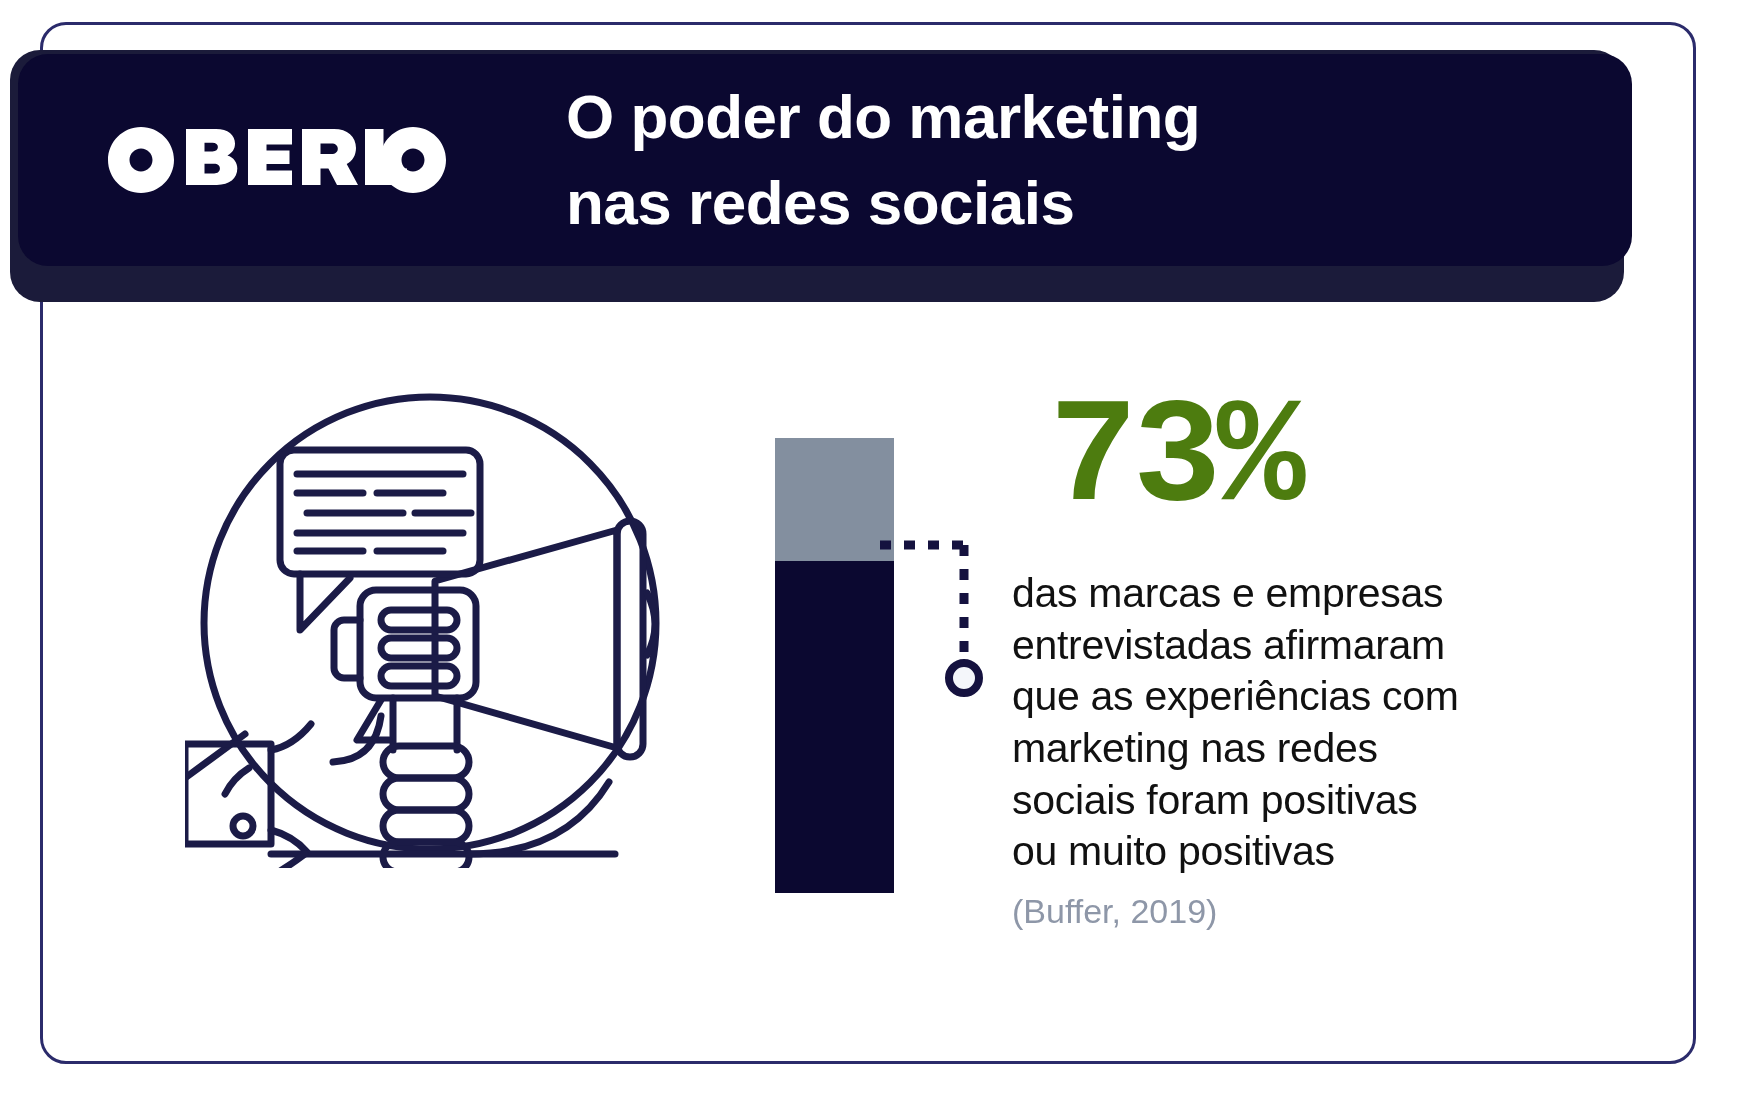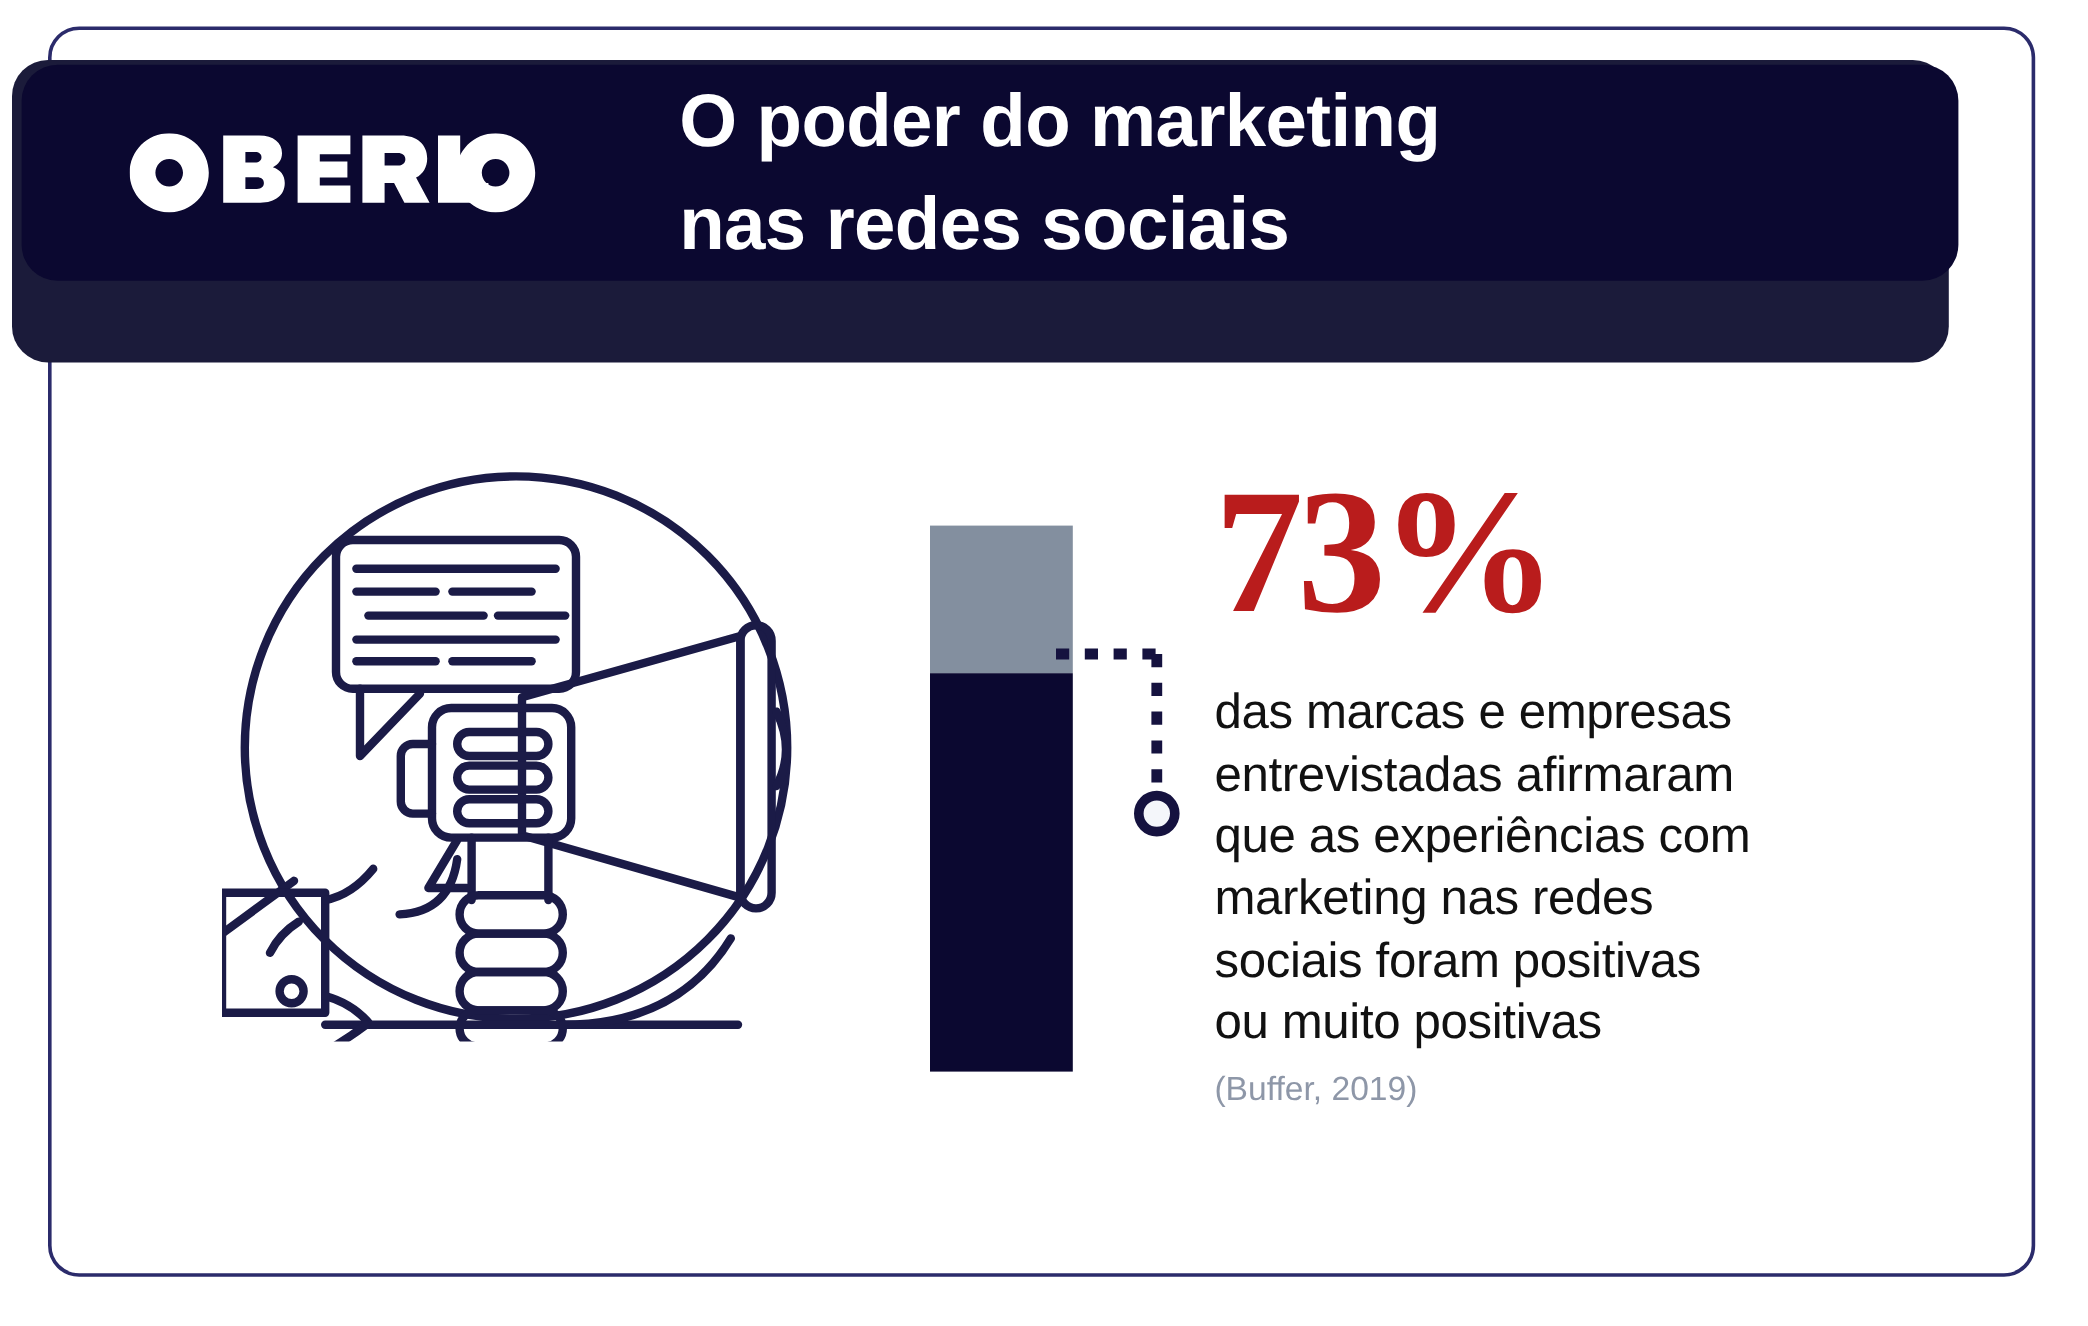--- a/index.html
+++ b/index.html
@@ -27,21 +27,21 @@
   .header-shadow{
     position:absolute;
     left:10px; top:50px;
     width:1614px; height:252px;
     background:#1b1b3a;
     border-radius:30px;
   }
   .header{
     position:absolute;
     left:18px; top:54px;
-    width:1614px; height:180px;
+    width:1614px; height:212px;
     background:#0b0830;
     border-radius:30px 30px 30px 30px;
     display:flex;
     align-items:center;
     box-sizing:border-box;
   }
   .logo{
     position:absolute;
     left:90px; top:50%;
     transform:translateY(-50%);
@@ -100,36 +100,37 @@
 
   
   .stat-block{
     position:absolute;
     left:1012px; top:392px;
     width:560px;
   }
   .stat-value{
     font-size:148px;
     font-weight:bold;
-    color:#b91c1c;
+    color:#4d7c0f;
     line-height:0.92;
     letter-spacing:-5px;
-    font-family:Liberation Serif, serif;
+    font-family:Liberation Mono, monospace;
+    margin-left:37px;
   }
   .stat-desc{
     margin-top:40px;
     font-size:41px;
     color:#111111;
     line-height:1.26;
     letter-spacing:-0.3px;
     white-space:pre-line;
   }
   .stat-source{
     margin-top:14px;
-    font-size:28px;
+    font-size:34px;
     color:#8e97a8;
     letter-spacing:0px;
   }
 </style>
 </head>
 <body>
 
 <div id="stage">
 
   <div class="card-outline"></div>

